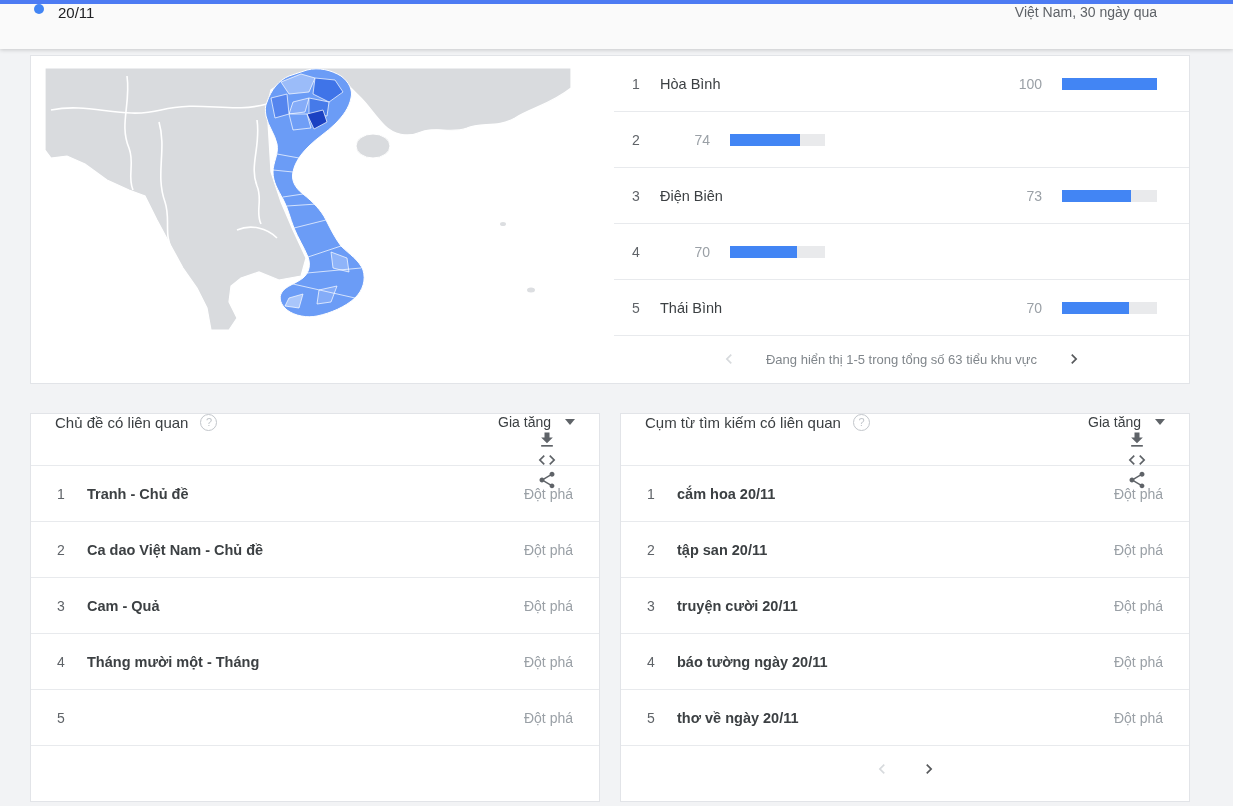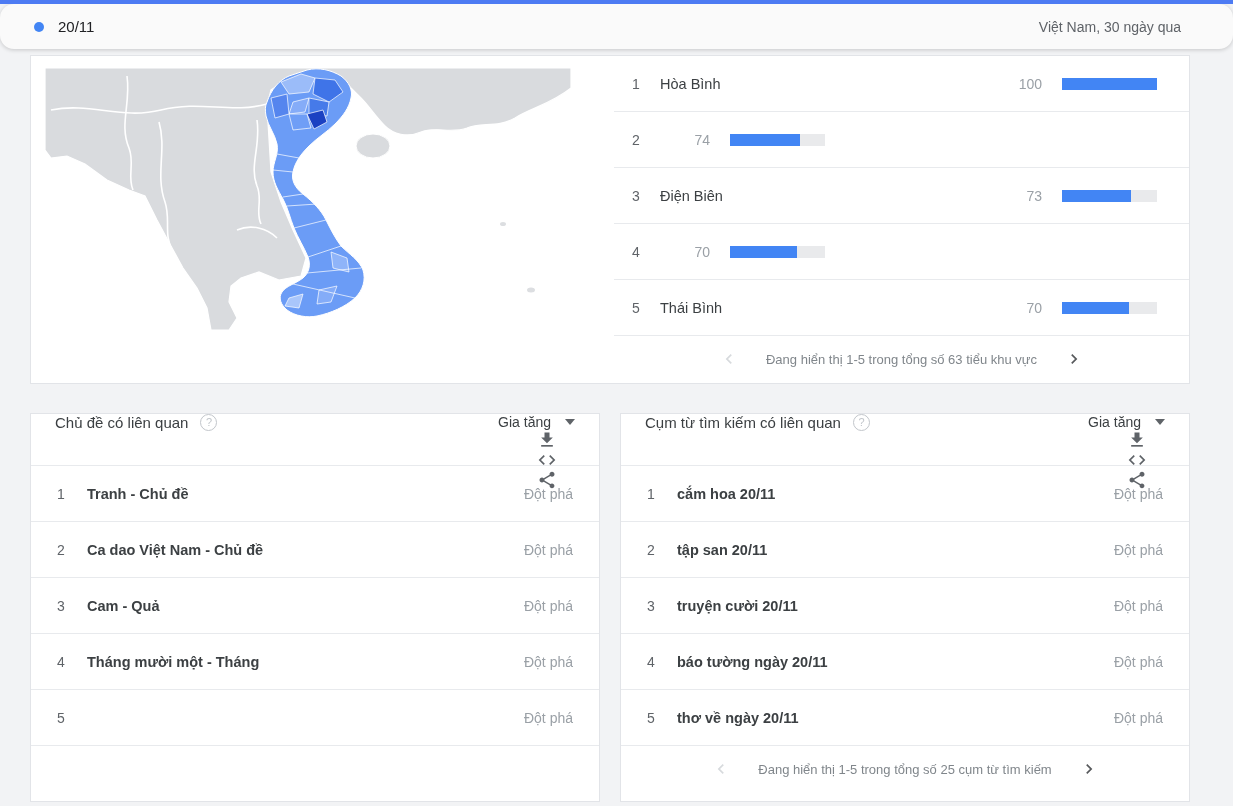--- a/index.html
+++ b/index.html
@@ -8,21 +8,21 @@
     font-family:"Liberation Sans", sans-serif;
     background:#f2f3f5;
     position:relative;
     overflow:hidden;
     color:#3c4043;
   }
   .top-strip { position:absolute; top:0; left:0; width:100%; height:4px; background:#4d7bf3; z-index:10; }
   .app-header {
     position:absolute; top:4px; left:0; width:100%; height:45px;
     background:#fafafa; box-shadow:0 1px 4px rgba(0,0,0,.18);
-    display:flex; align-items:center; padding:0 52px 0 34px; z-index:9;border-radius:14px;
+    display:flex; align-items:flex-start; padding:0 76px 0 34px; z-index:9;
   }
   .term-dot { width:10px; height:10px; border-radius:50%; background:#4285f4; margin-right:14px; flex:none; }
   .term-label { font-size:15px; color:#202124; }
   .geo-label { margin-left:auto; font-size:14px; color:#5f6368; }
 
   .card { position:absolute; background:#fff; border:1px solid #e2e4e8; }
   .map-card { left:30px; top:55px; width:1160px; height:329px; }
   .map-card-inner { display:flex; height:100%; }
   .map-half { width:583px; position:relative; flex:none; }
   .map-half svg { position:absolute; left:0; top:6px; }
@@ -323,20 +323,19 @@
     <span class="item-rank">5</span>
     <span class="item-term">thơ về ngày 20/11</span>
     <span class="item-badge">Đột phá</span>
   </div>
   <div class="pagination">
     <span class="chev disabled">
       <svg viewBox="0 0 24 24">
           <path d="M15.41 7.41 14 6l-6 6 6 6 1.41-1.41L10.83 12z"></path>
         </svg>
     </span>
-    <span>Đang hiển thị 1-5 trong tổng số 25 cụm từ tìm kiếm</span>
     <span class="chev enabled">
       <svg viewBox="0 0 24 24">
           <path d="M10 6 8.59 7.41 13.17 12l-4.58 4.59L10 18l6-6z"></path>
         </svg>
     </span>
   </div>
 </div>
 
 </body></html>

